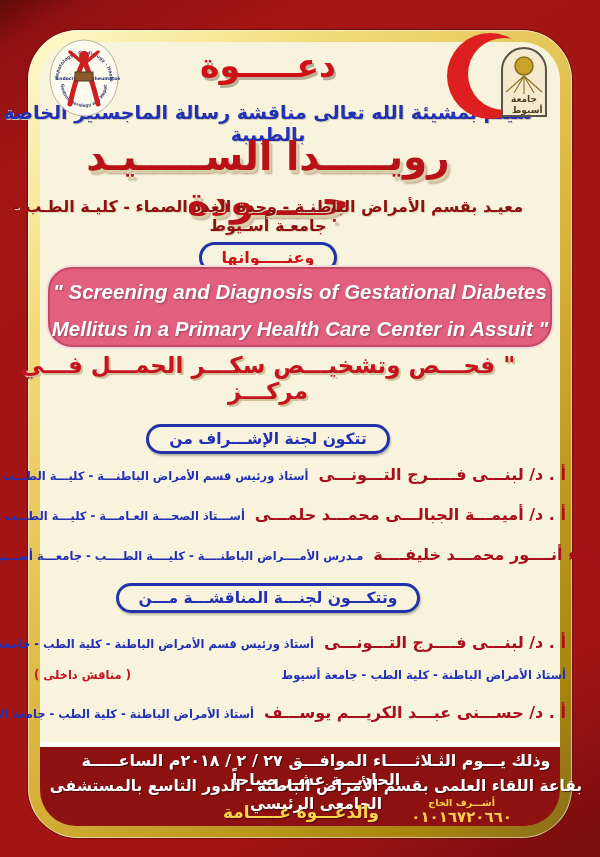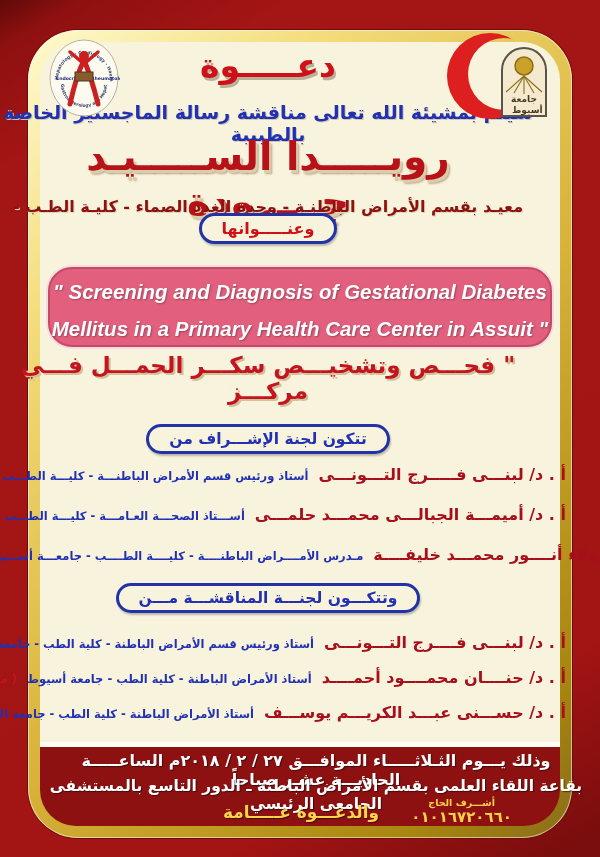--- a/index.html
+++ b/index.html
@@ -16,21 +16,21 @@
   .center{left:0;width:536px;text-align:center;}
 
   .invite-word{top:46px;font-size:33px;font-weight:bold;color:#cf1016;letter-spacing:2px;text-shadow:2px 3px 0 #b9b098;}
   .intro-line{top:101px;font-size:19px;font-weight:bold;color:#2230b4;text-shadow:1px 1px 0 #cfc8ae;}
   .cand-name{top:134px;font-size:39px;font-weight:bold;color:#b81218;text-shadow:2px 3px 0 #d8cfa8,3px 4px 2px rgba(90,10,10,.35);}
   .cand-pos{top:197px;font-size:16px;font-weight:bold;color:#8e1111;text-shadow:1px 1px 0 #ded6b8;}
 
   .badge{display:inline-block;background:#f8f3dc;border:3px solid #2233aa;border-radius:22px;padding:3px 20px;font-weight:bold;box-shadow:1px 2px 2px rgba(0,0,0,.25);}
   .badge-red{color:#cf1016;font-size:16px;}
   .badge-blue{color:#2230b4;font-size:15.5px;}
-  .badge-wrap1{top:213px;}
+  .badge-wrap1{top:242px;}
   .badge-wrap2{top:424px;}
   .badge-wrap3{top:583px;}
 
   .pink-box{left:48px;top:267px;width:504px;height:80px;background:#e2607e;border:2px solid #c44a63;border-radius:24px;
     box-shadow:0 0 0 2px #f6dce2;color:#fff;font-family:"Liberation Sans",sans-serif;font-style:italic;font-weight:bold;
     font-size:20.5px;line-height:37px;text-align:center;padding-top:4px;box-sizing:border-box;text-shadow:1px 1px 2px rgba(0,0,0,.3);}
 
   .ar-title{font-size:23px;font-weight:bold;color:#c41420;text-shadow:2px 2px 0 #cfc19a;}
   .ar-title-1{top:352px;}
   .ar-title-2{top:389px;}
@@ -144,21 +144,20 @@
   <div class="abs center badge-wrap3">
     <span class="badge badge-blue" dir="rtl">وتتكـــون لجنـــة المناقشـــة مـــن</span>
   </div>
 
   <div class="abs row dis-1">
     <span class="m-name">أ . د/ لبنـــى فــــرج التـــونـــى</span>
     <span class="m-role">أستاذ ورئيس قسم الأمراض الباطنة - كلية الطب - جامعة أسيوط</span>
 
   </div>
   <div class="abs row dis-2">
-    <span class="m-name">أ . د/ حنــــان محمــــود أحمــــد</span>
     <span class="m-role">أستاذ الأمراض الباطنة - كلية الطب - جامعة أسيوط</span>
     <span class="m-note">( مناقش داخلى )</span>
   </div>
   <div class="abs row dis-3">
     <span class="m-name">أ . د/ حســـنى عبـــد الكريـــم يوســـف</span>
     <span class="m-role">أستاذ الأمراض الباطنة - كلية الطب - جامعة الأزهر</span>
 
   </div>
 
   <div class="abs center f-line f-1" dir="rtl">وذلك يـــوم الثـلاثـــــاء الموافـــق ٢٧ / ٢ / ٢٠١٨م الساعـــــة الحاديـــة عشـر صباحاً</div>

